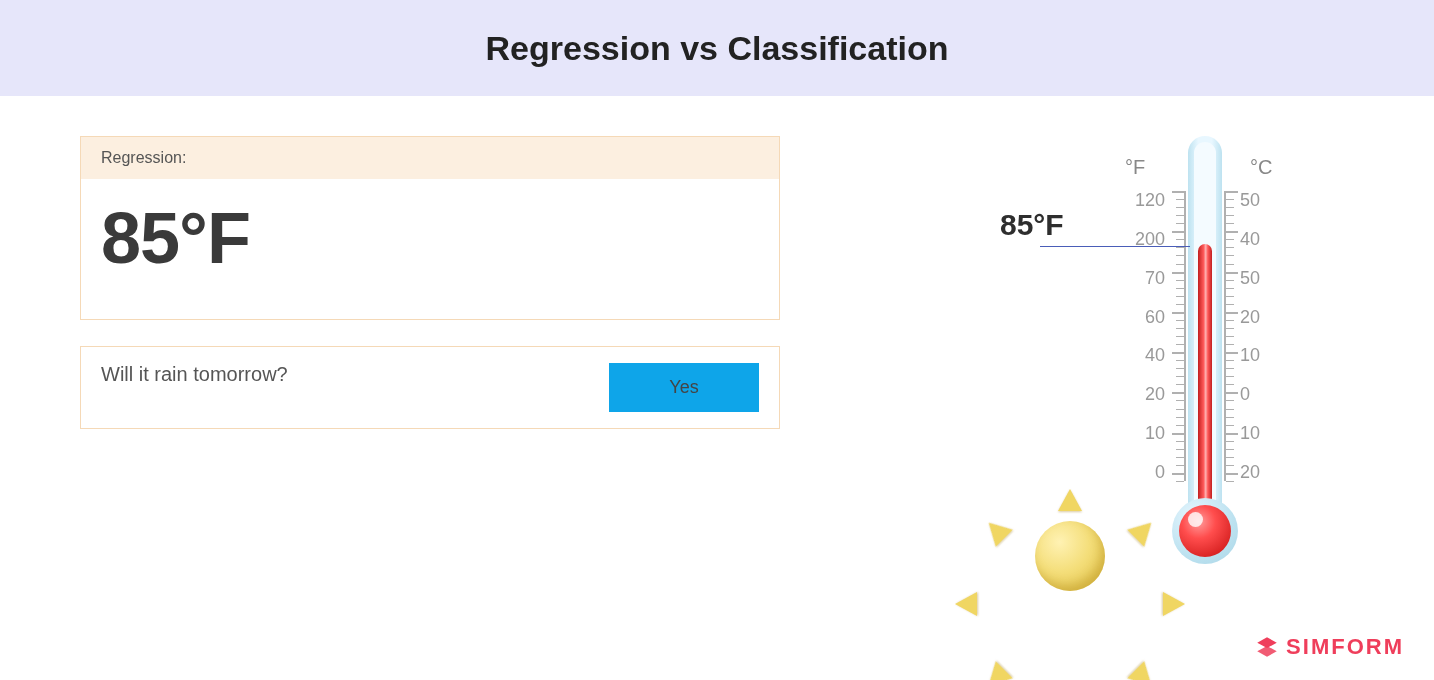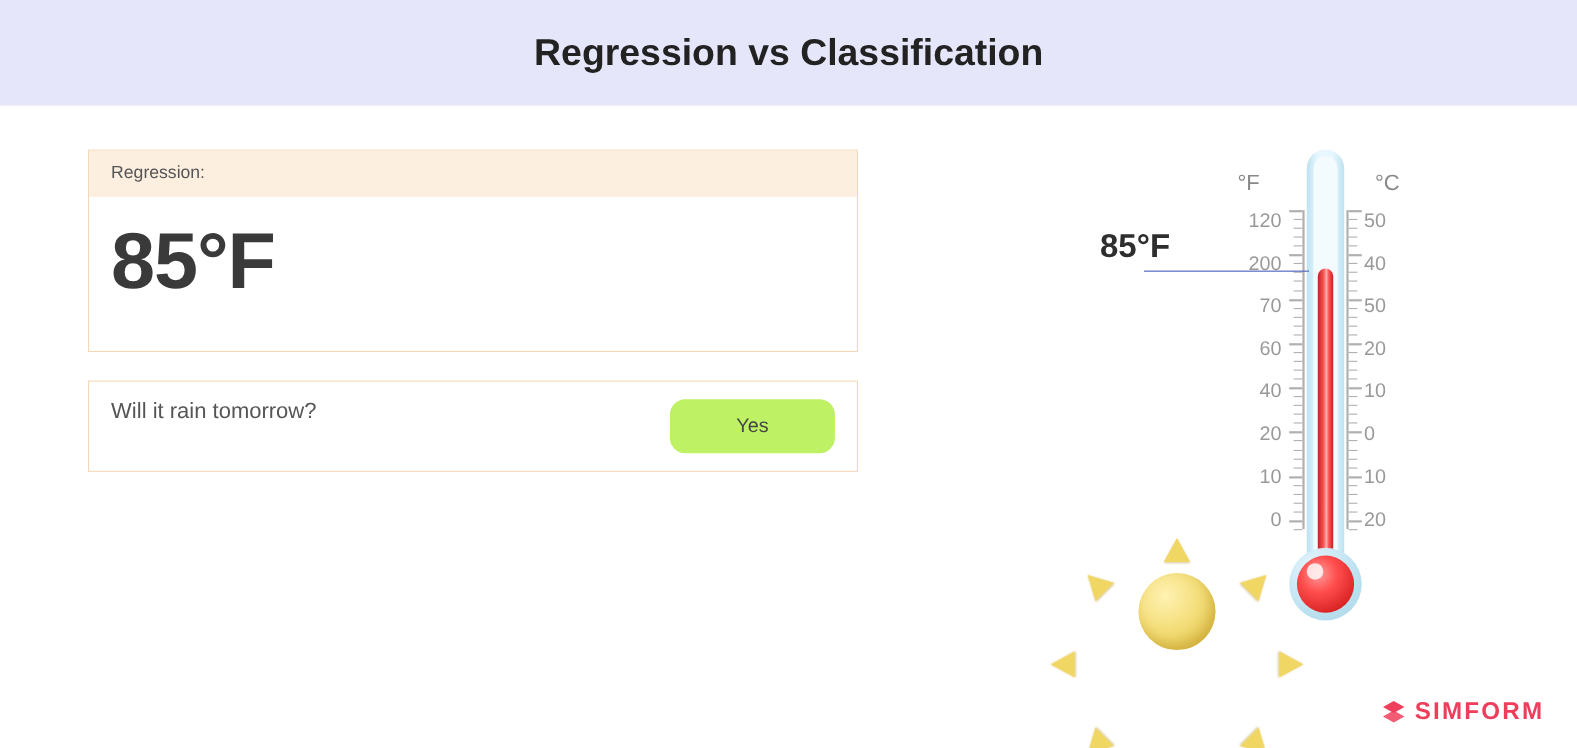--- a/index.html
+++ b/index.html
@@ -70,21 +70,21 @@
     color: #555;
     flex: 1;
   }
   .opt {
     width: 150px;
     text-align: center;
     padding: 14px 0;
     font-size: 18px;
     color: #444;
   }
-  .opt-yes { background: #bef264; border-radius: 14px; }
+  .opt-yes { background: #0ea5e9; }
   .opt-no { background: #e1e4f5; }
 
   .right {
     flex: 1;
     position: relative;
   }
 
   
   .thermo-wrap {
     position: absolute;

